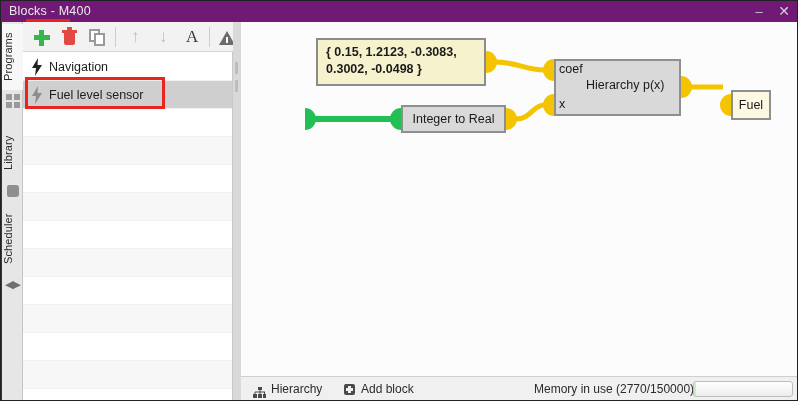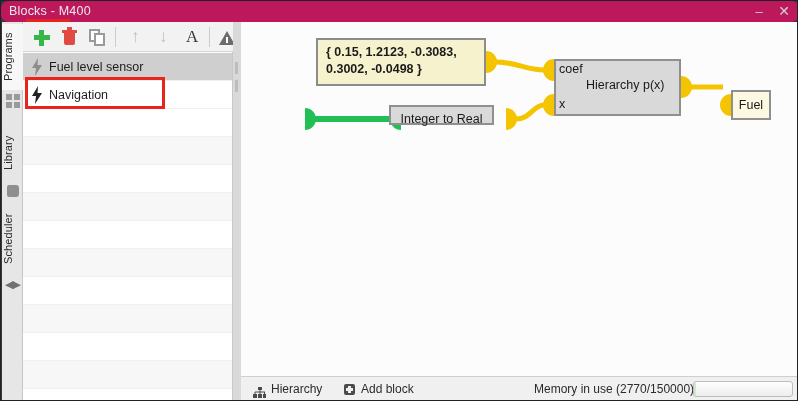--- a/index.html
+++ b/index.html
@@ -13,23 +13,22 @@
     position: relative;
     width: 798px; height: 401px;
     background: #33363a;
     border: 1px solid #202225;
     overflow: hidden;
   }
 
   
   #titlebar {
     position: absolute; left: 0; top: 0; width: 798px; height: 21px;
-    background: #be185d;
+    background: #701a75;
     color: #e8e8e8;
-    border-radius: 7px;
   }
   #titlebar-text {
     position: absolute; left: 8px; top: 3px;
     font-size: 12.5px; letter-spacing: .2px; color: #eaeaea;
   }
   #title-underline {
     position: absolute; left: 25px; top: 18px; width: 44px; height: 4px;
     background: #e8241c;
   }
   .winbtn {
@@ -179,21 +178,21 @@
     background: #f6f2cd; border-color: #8c8c8c;
     font-weight: bold; padding: 4px 8px; line-height: 17px;
     font-size: 12.5px;
   }
   #blk-adc {
     left: 10px; top: 83px; width: 54px; height: 28px;
     background: #d2f0dc; border-color: #9a9a9a;
     line-height: 24px; padding-left: 5px;
   }
   #blk-i2r {
-    left: 148px; top: 83px; width: 105px; height: 20px;
+    left: 160px; top: 83px; width: 105px; height: 28px;
     background: #d9d9d9; line-height: 24px; text-align: center;
   }
   #blk-poly {
     left: 313px; top: 37px; width: 127px; height: 57px;
     background: #d9d9d9;
   }
   #blk-poly .in-coef { position:absolute; left:3px; top:1px; font-size:12.5px; }
   #blk-poly .in-x    { position:absolute; left:3px; top:36px; font-size:12.5px; }
   #blk-poly .center  { position:absolute; left:30px; top:17px; font-size:12.5px; }
   #blk-fuel {
@@ -281,35 +280,35 @@
       </div>
       <div class="tsep" id="sep2"></div>
       <div class="tbtn" id="tb-warn">
         <span class="tri"></span>
         <span class="bang"></span>
         <span class="sup">0</span>
       </div>
     </div>
 
     <div id="lp-list">
+      <div class="lrow odd">
+        <span class="bolt">
+          <svg width="12" height="18" viewBox="0 0 12 18">
+              <path d="M7 0 L1 10 L5 10 L4 18 L11 7 L6.5 7 Z" fill="#222"></path>
+            </svg>
+        </span>
+        <span class="lbl">Navigation</span>
+      </div>
       <div class="lrow selected">
         <span class="bolt">
           <svg width="12" height="18" viewBox="0 0 12 18">
               <path d="M7 0 L1 10 L5 10 L4 18 L11 7 L6.5 7 Z" fill="#8d8d8d"></path>
             </svg>
         </span>
         <span class="lbl">Fuel level sensor</span>
-      </div>
-      <div class="lrow odd">
-        <span class="bolt">
-          <svg width="12" height="18" viewBox="0 0 12 18">
-              <path d="M7 0 L1 10 L5 10 L4 18 L11 7 L6.5 7 Z" fill="#222"></path>
-            </svg>
-        </span>
-        <span class="lbl">Navigation</span>
       </div>
       <div class="lrow odd"></div>
       <div class="lrow even"></div>
       <div class="lrow odd"></div>
       <div class="lrow even"></div>
       <div class="lrow odd"></div>
       <div class="lrow even"></div>
       <div class="lrow odd"></div>
       <div class="lrow even"></div>
       <div class="lrow odd"></div>

